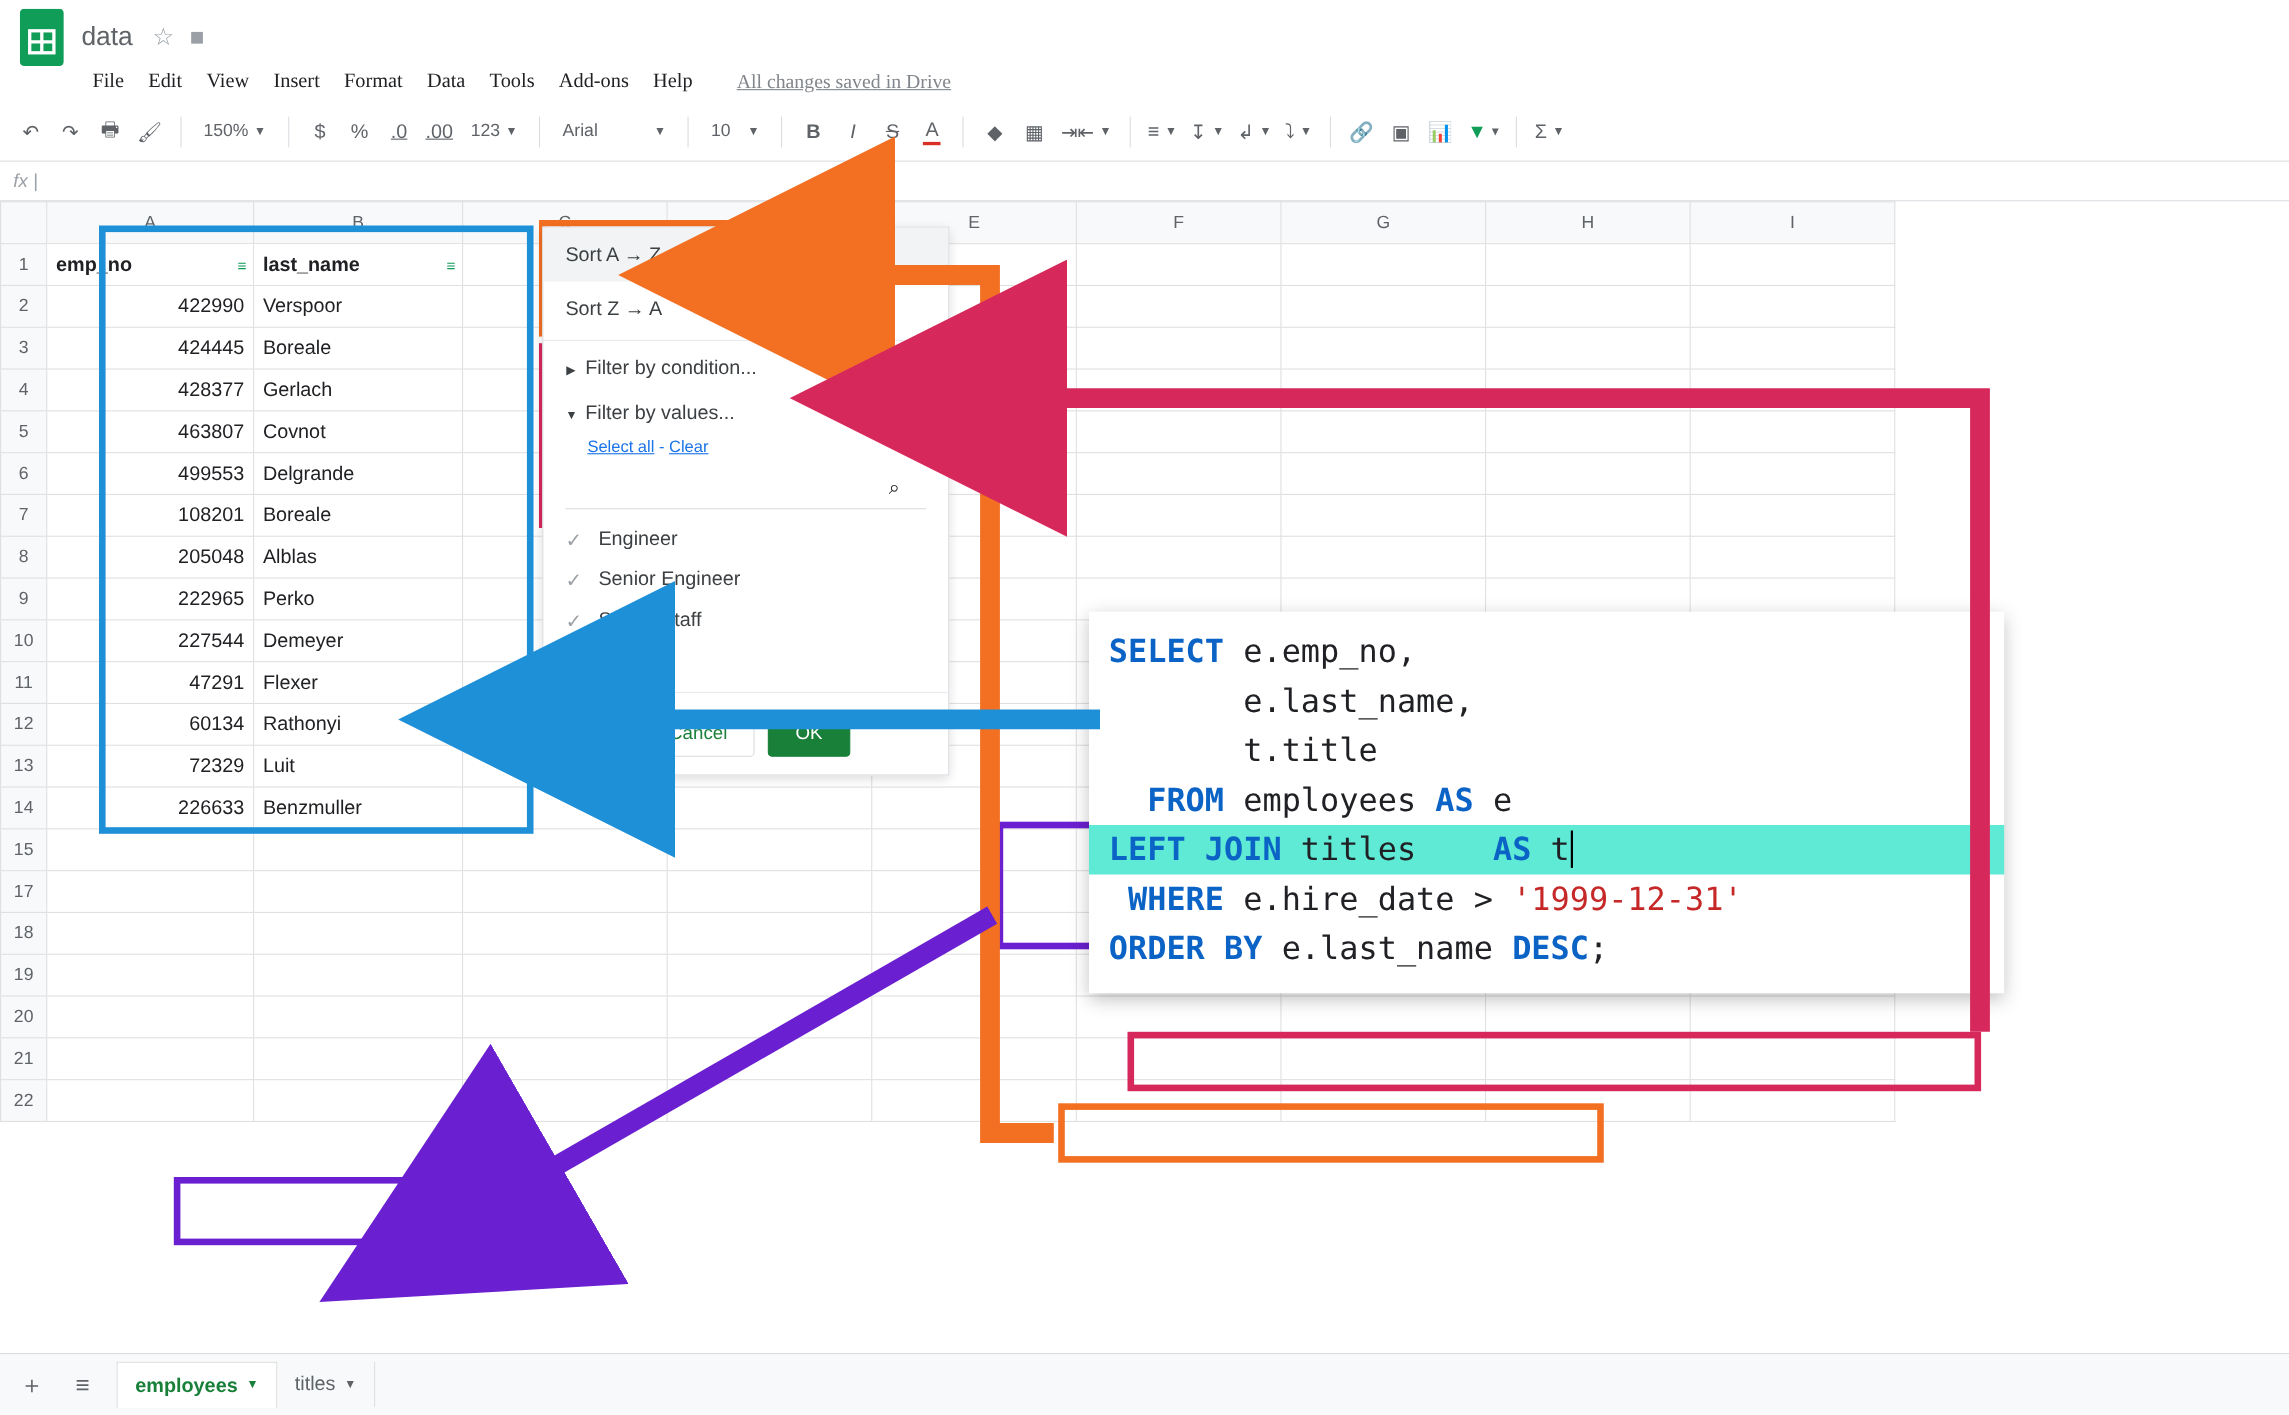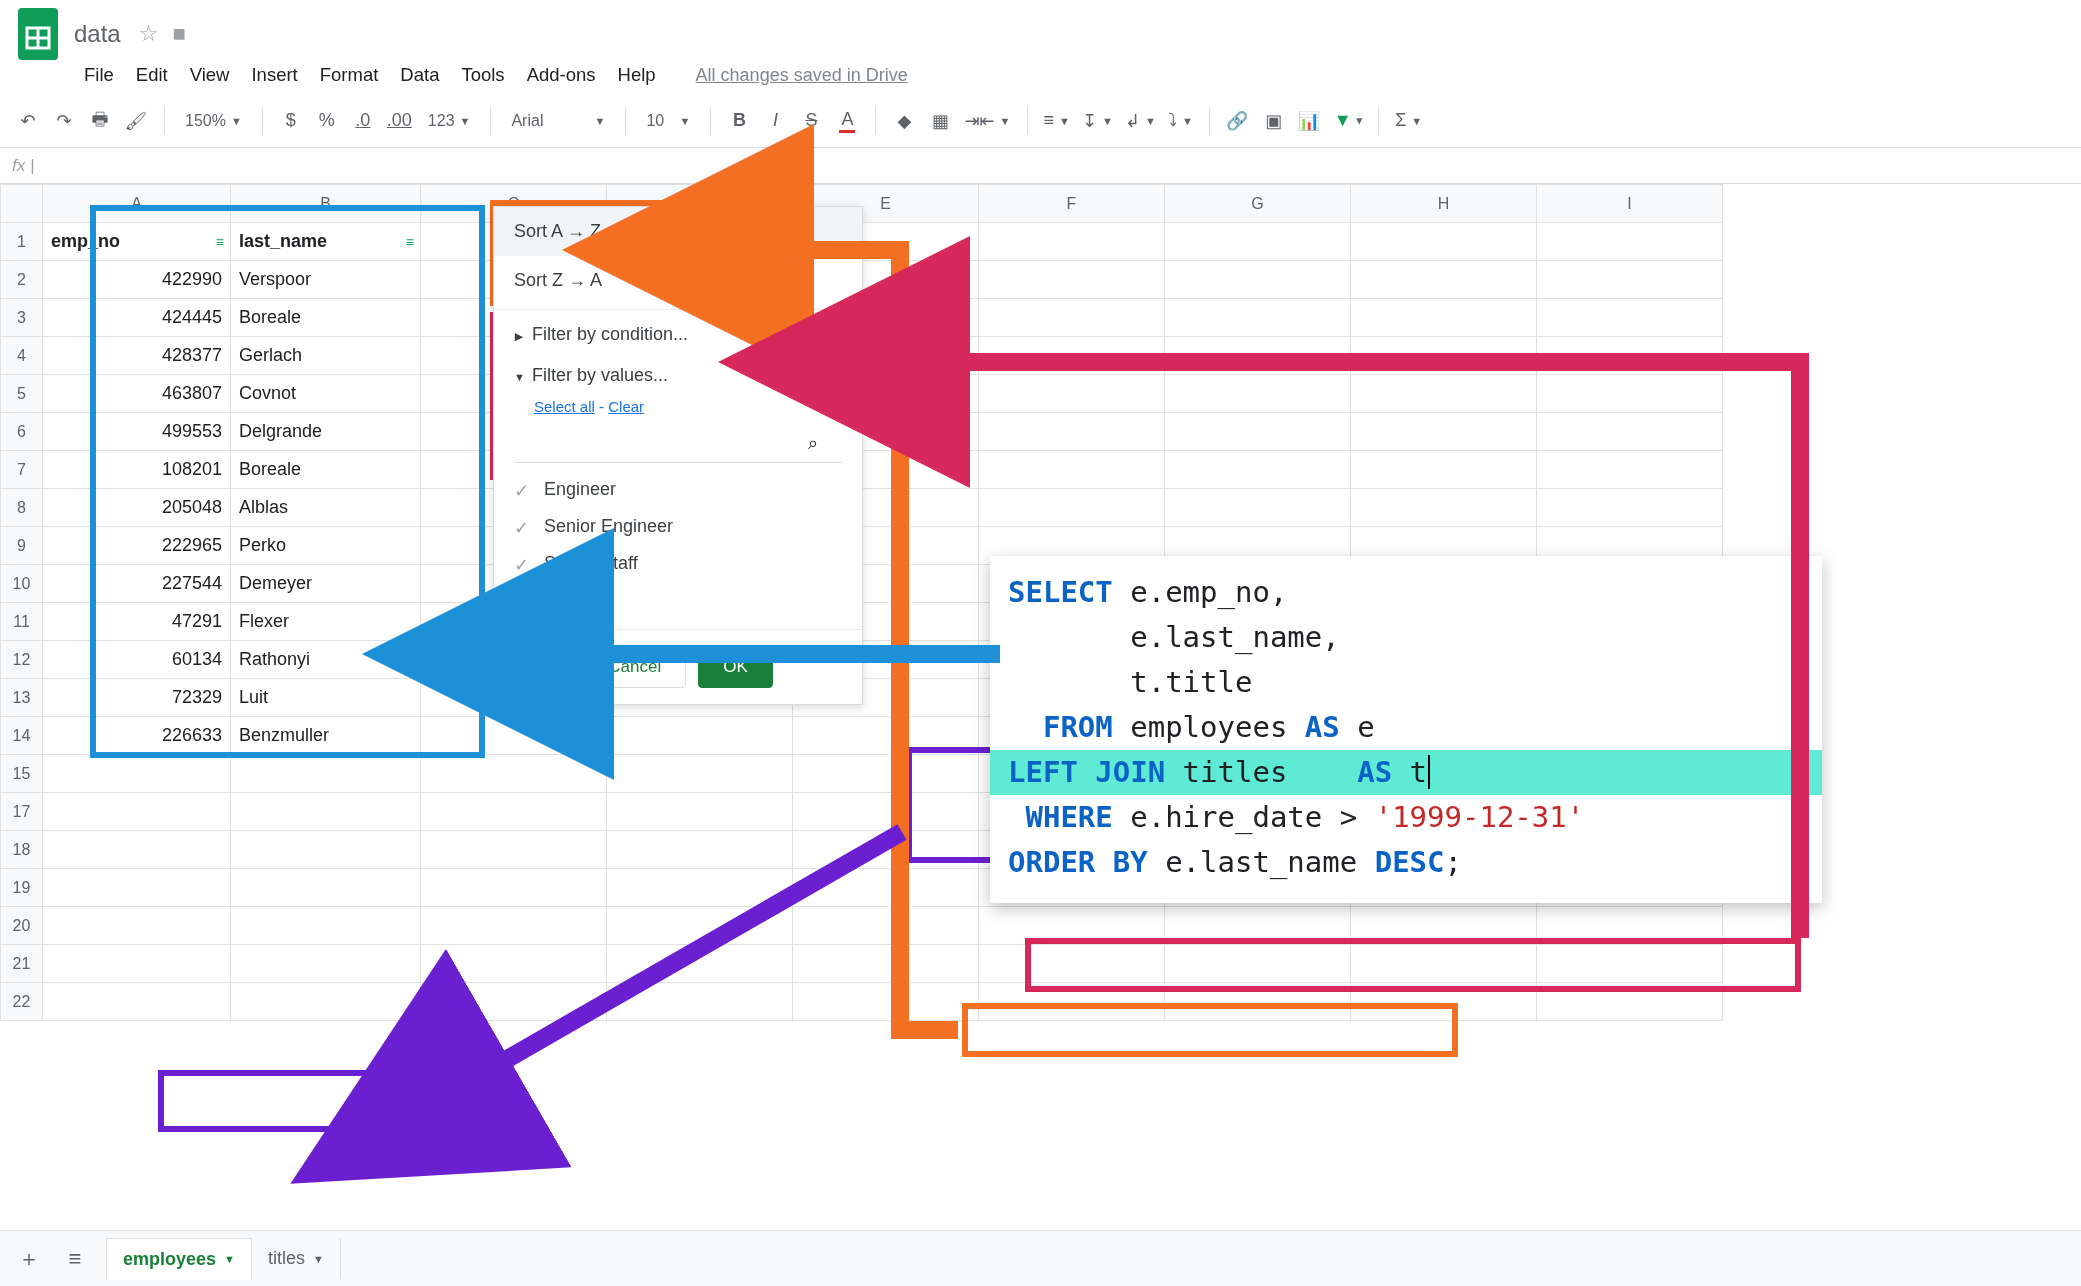--- a/index.html
+++ b/index.html
@@ -13,21 +13,21 @@
     color: #202124;
   }
 
   
   .title-row { display:flex; align-items:center; padding:8px 12px 0 12px; }
   .logo { width:52px; height:52px; margin-right:10px; display:flex;align-items:center;justify-content:center; }
   .doc-name { font-size:24px; color:#5f6368; margin-right:18px; }
   .star-icon,.folder-icon { color:#9aa0a6; margin-right:14px; font-size:22px; }
 
   .menu-row { display:flex; align-items:center; padding:4px 12px 8px 84px; color:#202124; font-size:18.5px; }
-  .menu-row span { margin-right:22px; cursor:default; }
+  .menu-row span { margin-right:22px; cursor:default;font-family:Liberation Serif, serif; }
   .menu-row .saved { color:#80868b; text-decoration:underline; margin-left:18px; font-size:18px; }
 
   .toolbar {
     display:flex; align-items:center; padding:4px 10px;
     border-bottom:1px solid #dadce0; height:54px;
     color:#5f6368;
   }
   .toolbar .tsep { width:1px; height:28px; background:#dadce0; margin:0 10px; }
   .toolbar .tbtn { display:flex; align-items:center; justify-content:center; min-width:32px; height:32px; padding:0 4px; margin:0 2px; font-size:18px; }
   .toolbar .tbtn.wide { min-width:auto; padding:0 8px; font-size:16px;text-align:right; }

